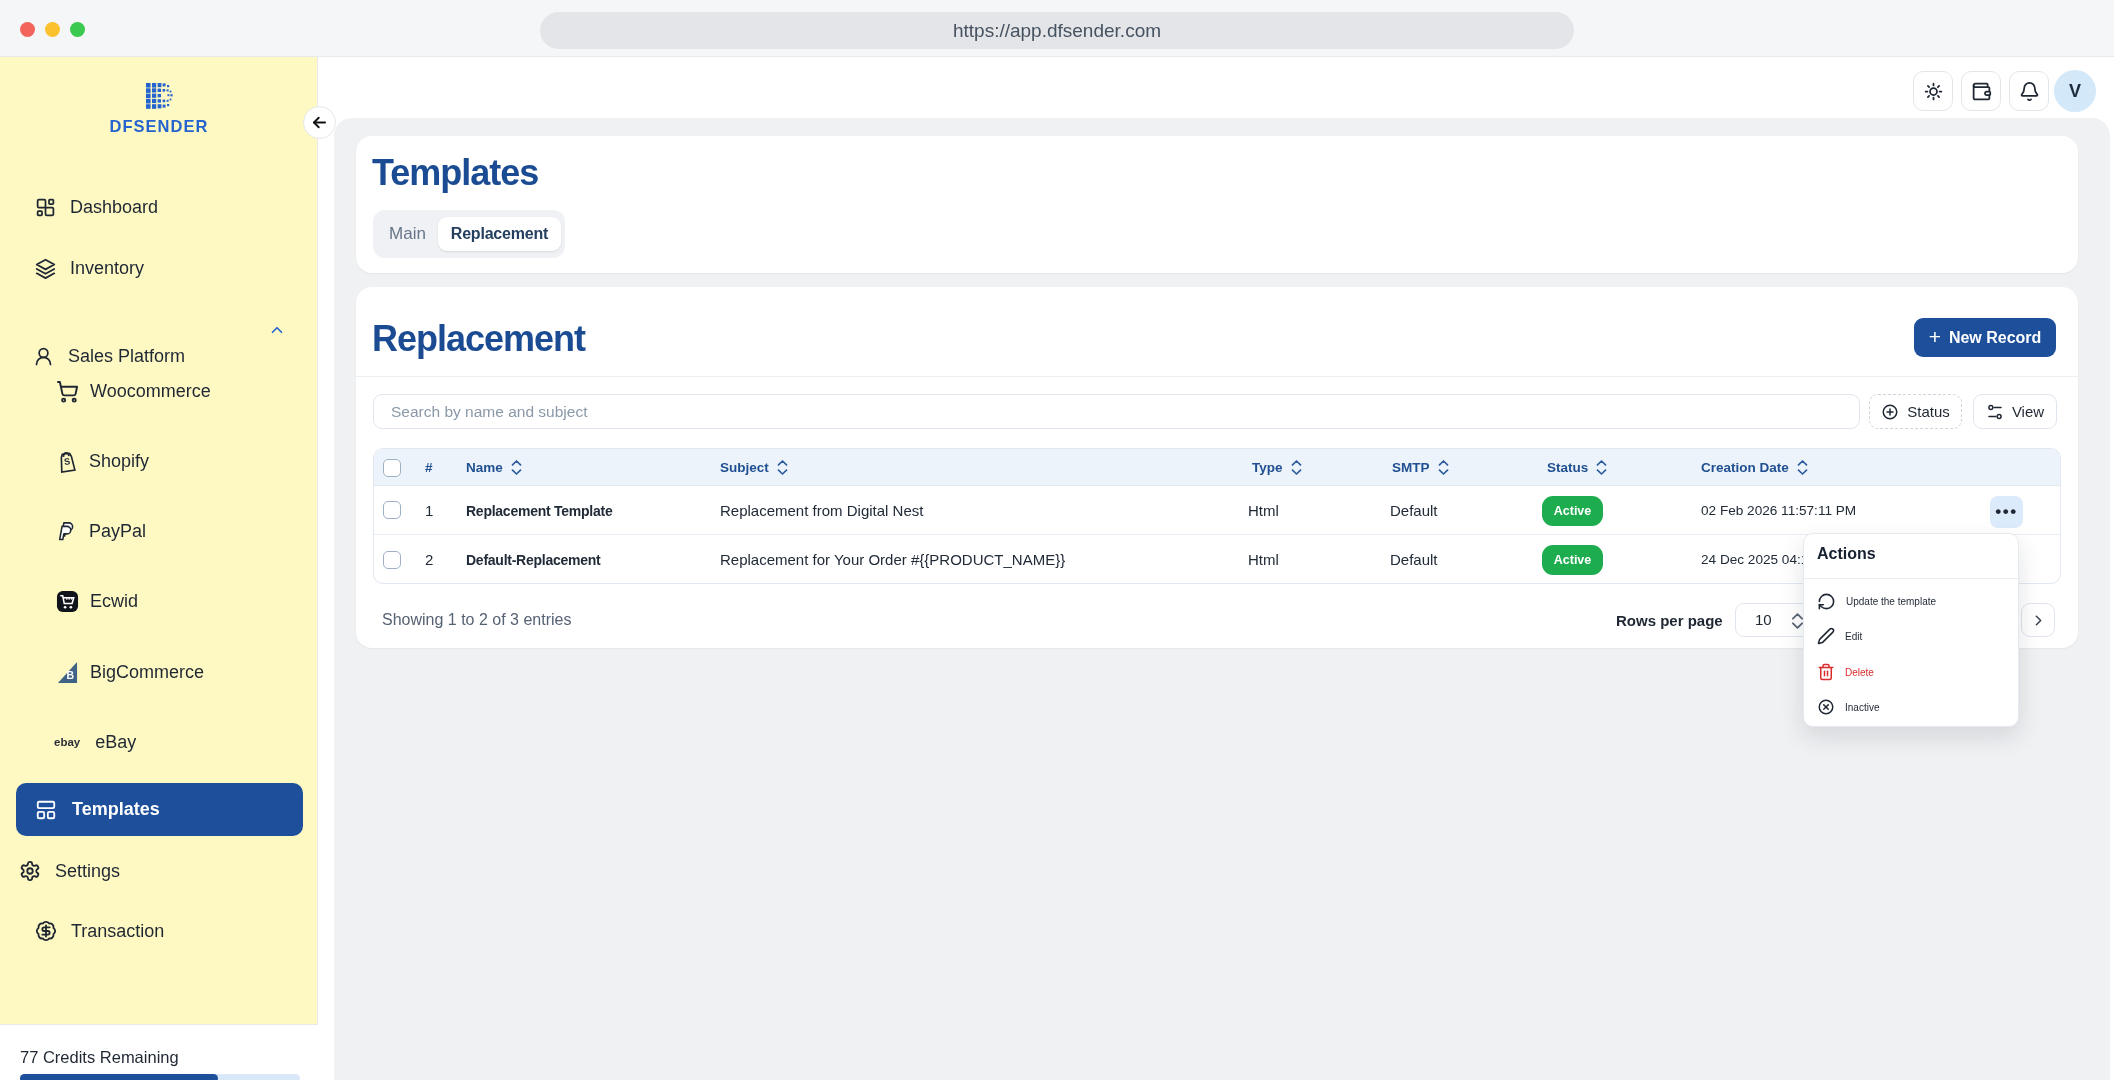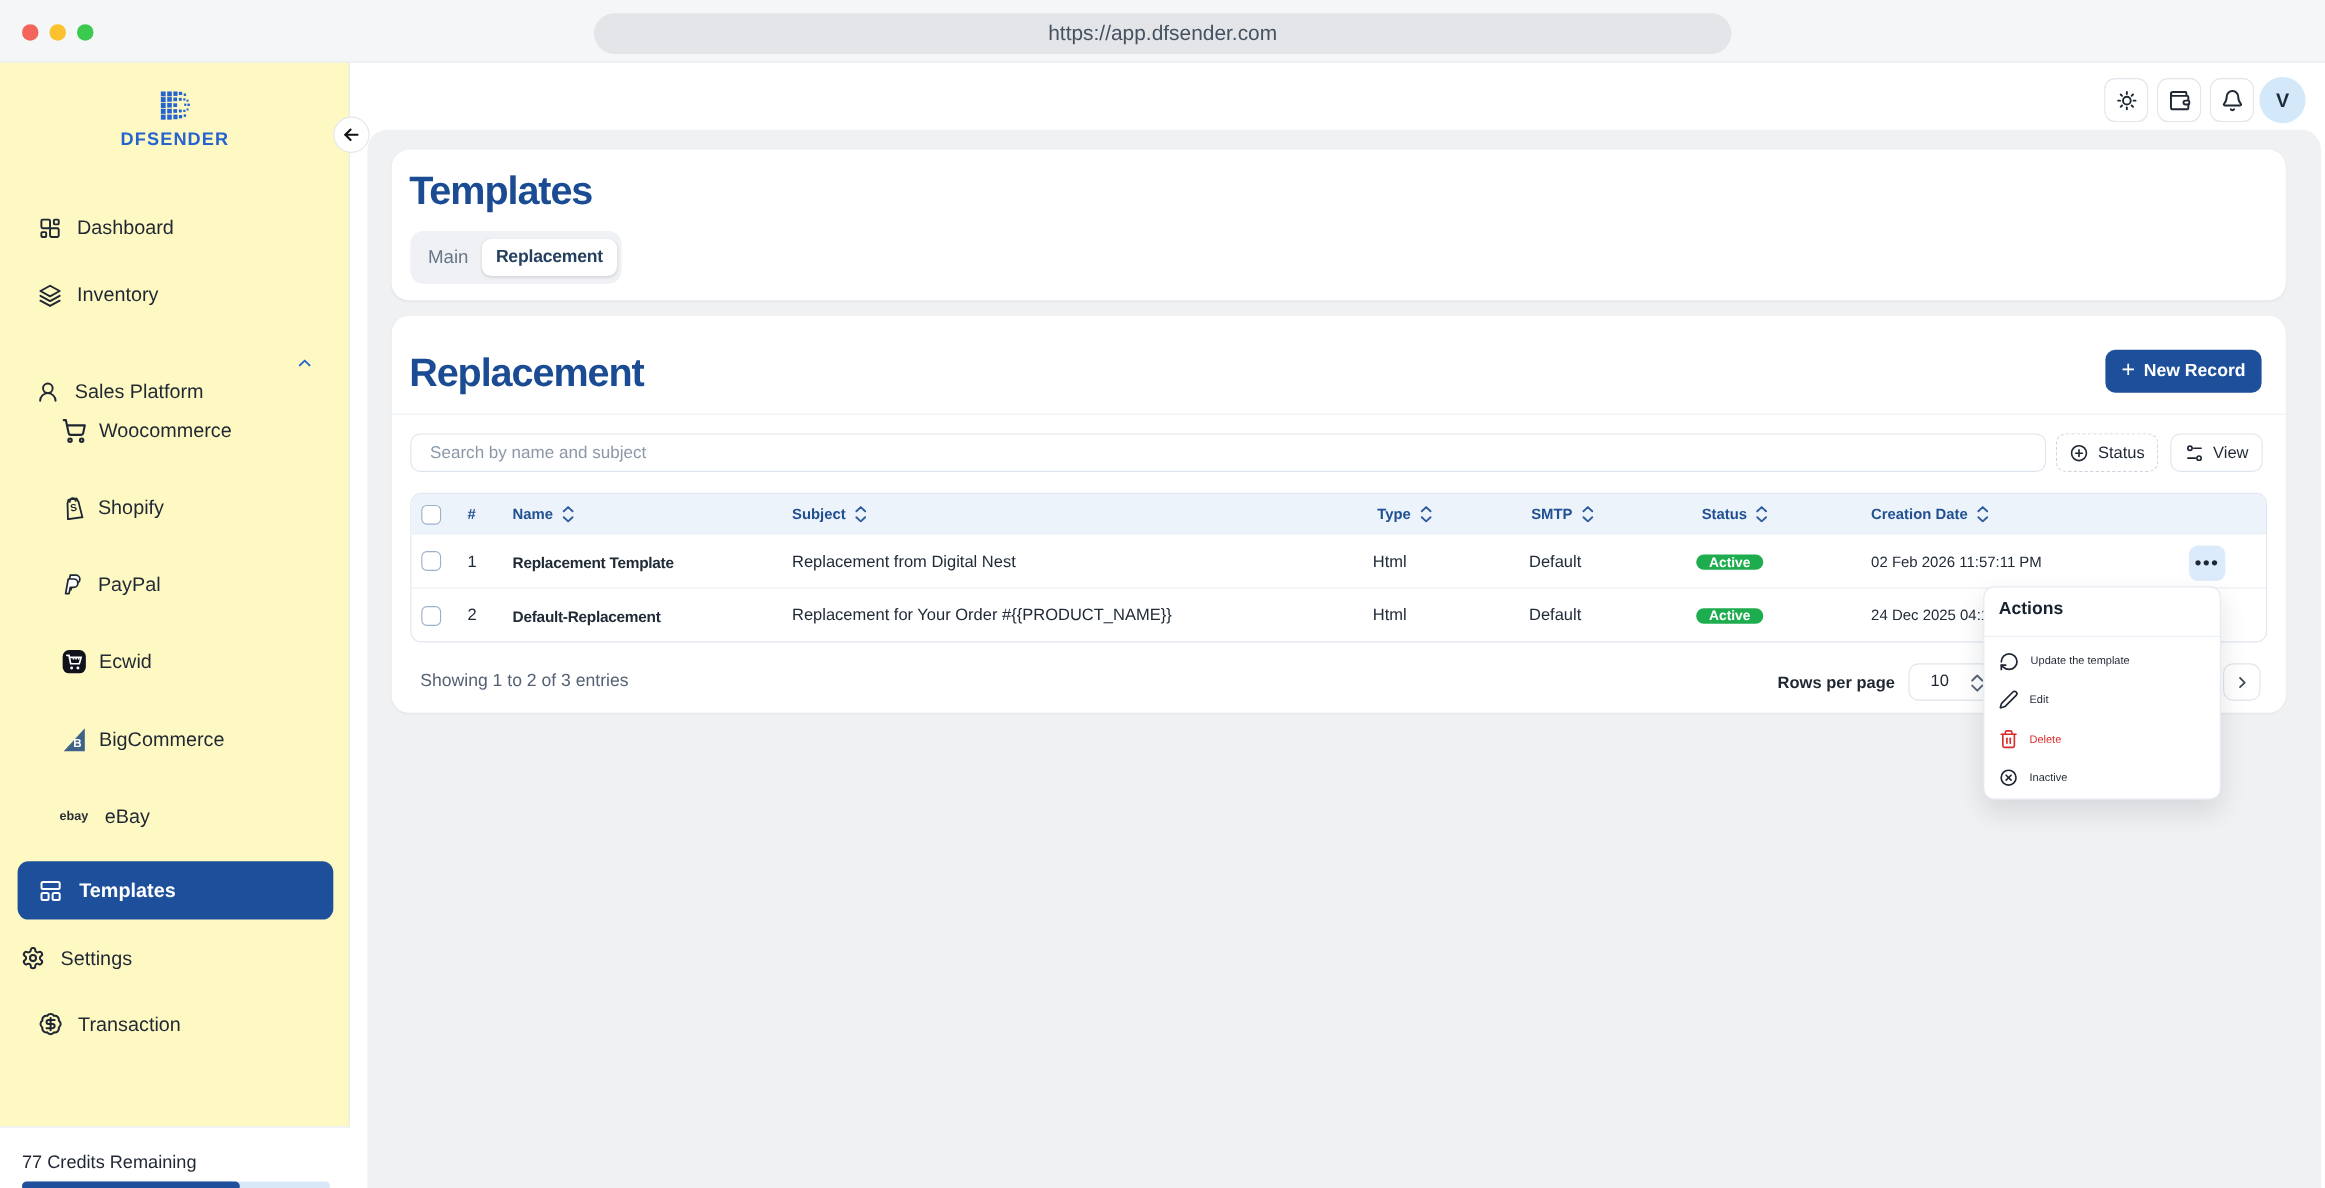--- a/index.html
+++ b/index.html
@@ -88,21 +88,21 @@
 .th { position:absolute; top:0; height:37px; display:flex; align-items:center; gap:8px;
   color:#205092; font-size:13.5px; font-weight:bold; }
 .row { position:absolute; left:0; width:1686px; height:49px; }
 #row1 { top:37px; border-bottom:1px solid #e9eef4; }
 #row2 { top:86px; }
 .cell { position:absolute; top:0; height:49px; display:flex; align-items:center;
   color:#212b38; font-size:15px; }
 .cb { position:absolute; left:9px; top:50%; margin-top:-9px; width:18px; height:18px;
   border:1.5px solid #9db0c6; border-radius:5px; background:#fff; }
 .badge { display:inline-flex; align-items:center; justify-content:center;
-  width:61px; height:14px; background:#1ead4e; color:#fff; border-radius:11px;
+  width:61px; height:30px; background:#1ead4e; color:#fff; border-radius:11px;
   font-size:12.5px; font-weight:bold; }
 #dots { position:absolute; left:1616px; top:10px; width:33px; height:32px;
   background:#dcebfb; border-radius:8px; color:#1f2733; display:flex;
   align-items:center; justify-content:center; font-weight:bold; font-size:17px; letter-spacing:1.5px; }
 
 
 #showing { position:absolute; left:26px; top:324px; font-size:16px; color:#566274; }
 #rpp { position:absolute; left:1260px; top:325px; font-size:15px; color:#1f2733; font-weight:bold; }
 #rppsel { position:absolute; left:1379px; top:316px; width:80px; height:34px;
   border:1px solid #dfe5ec; border-radius:9px; background:#fff; }

